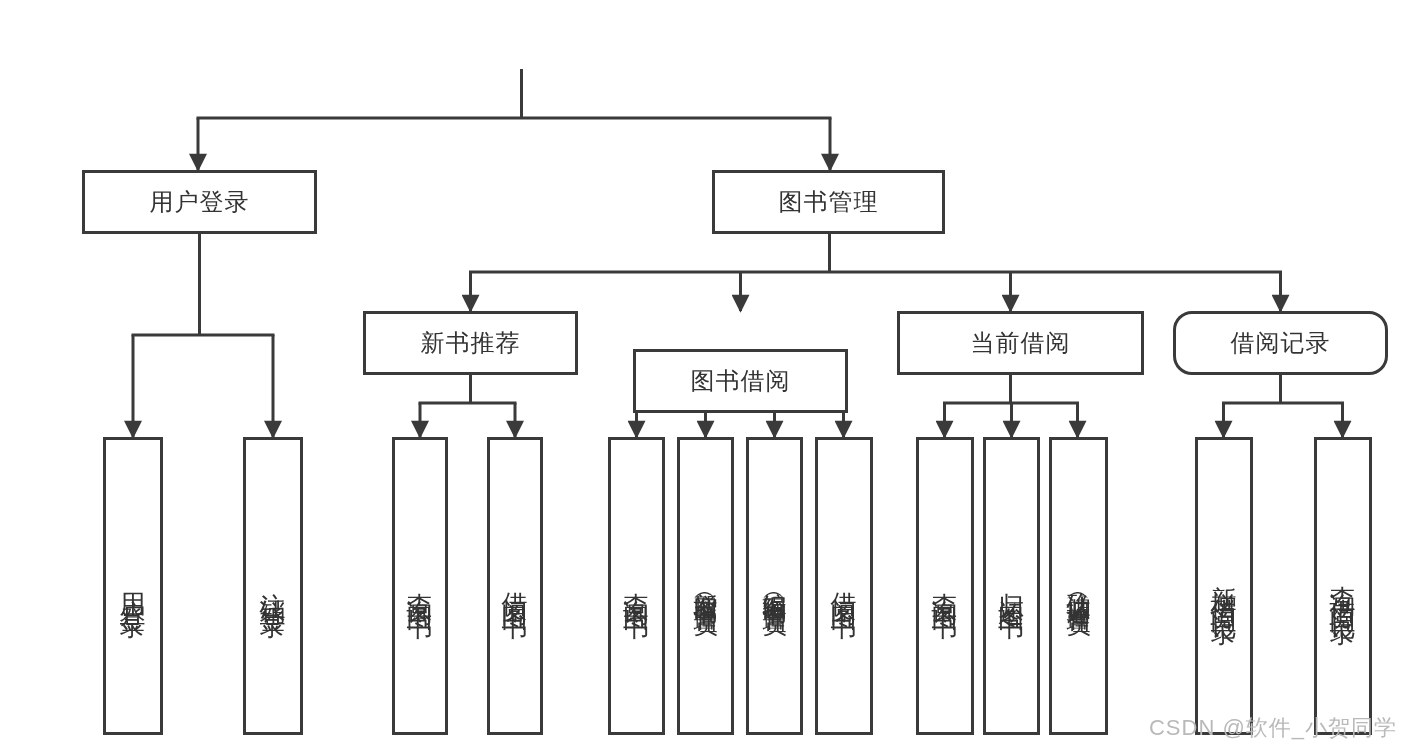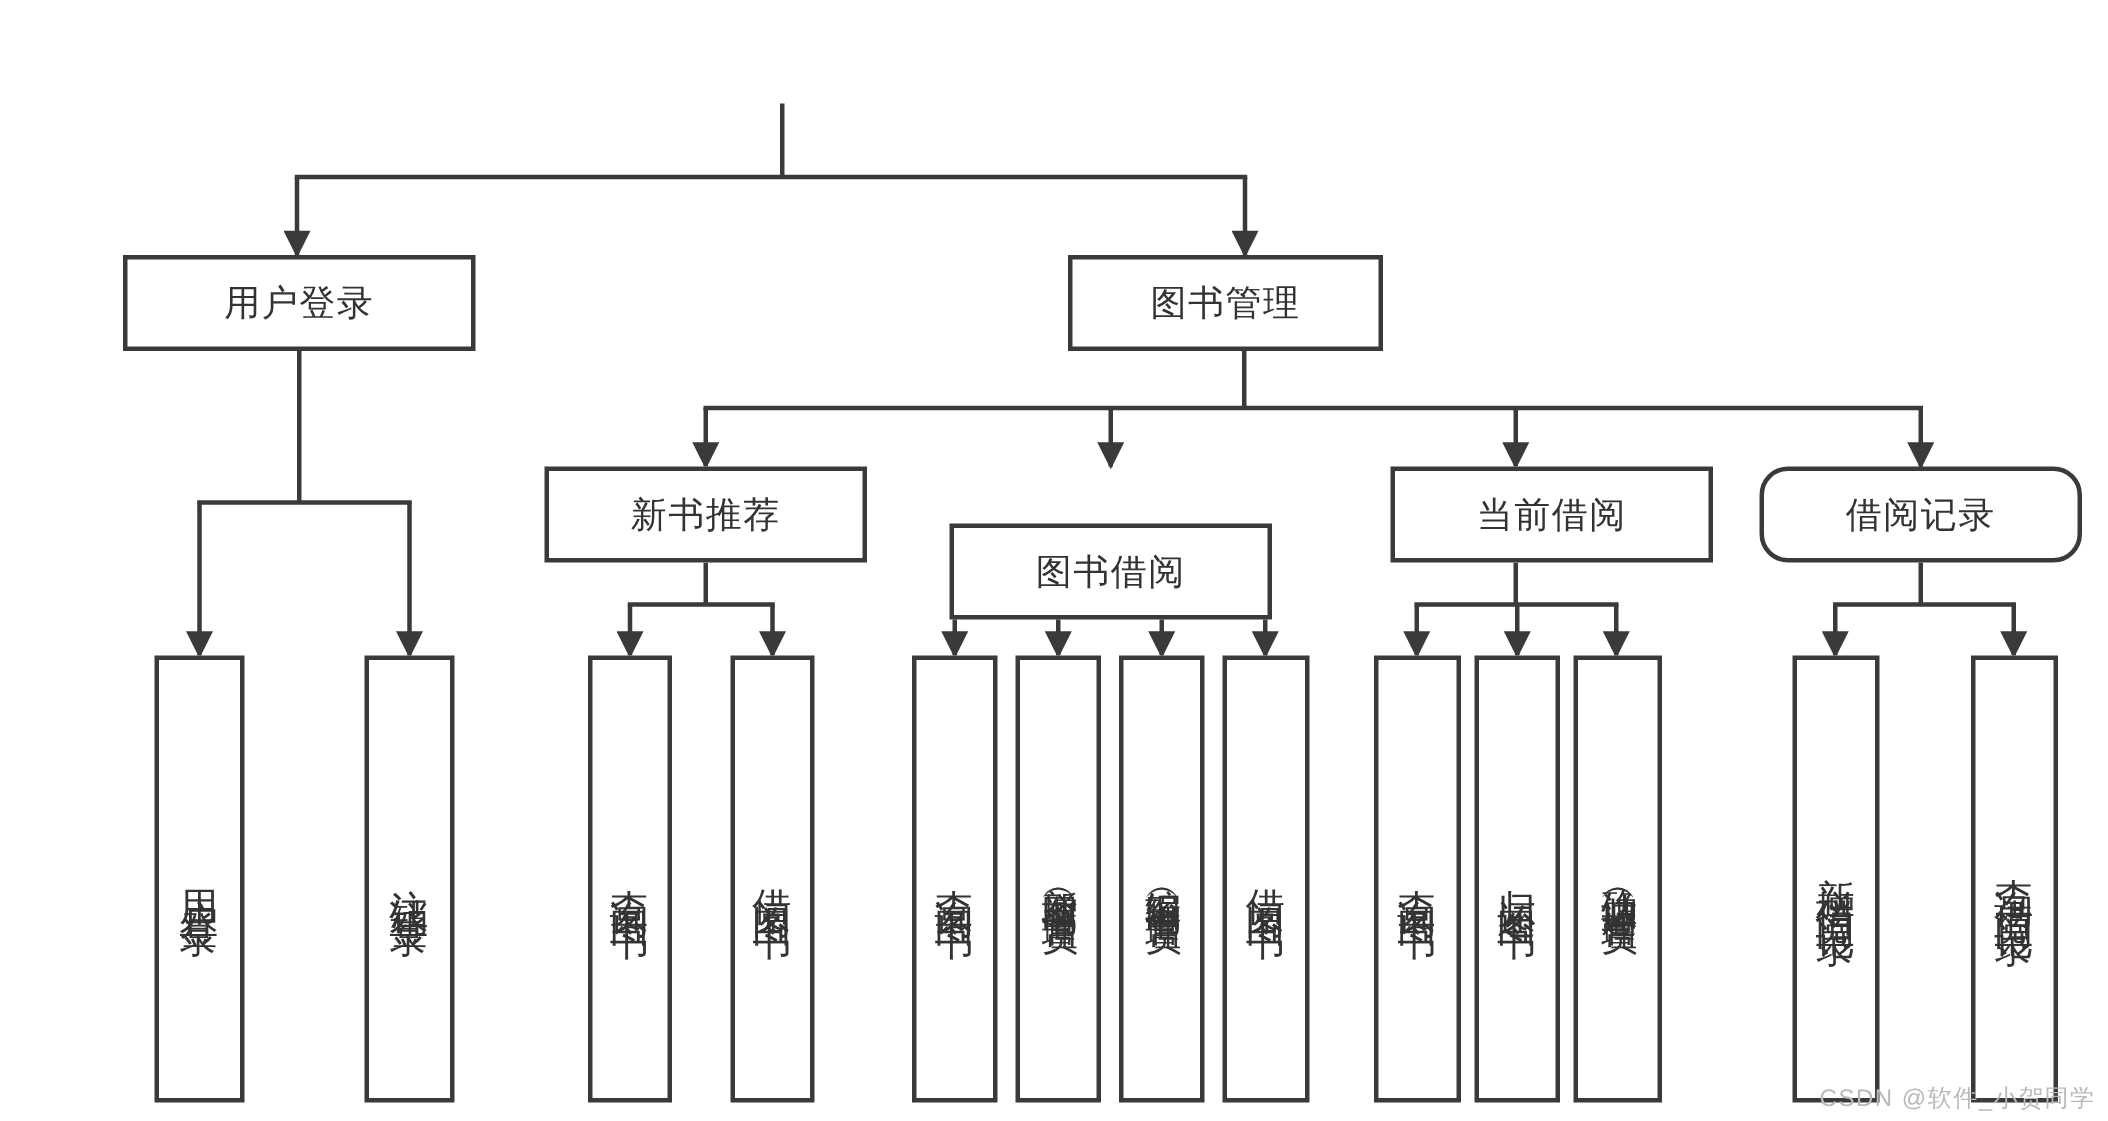--- a/index.html
+++ b/index.html
@@ -37,21 +37,21 @@
     line-height: 1;
   }
   .v-label.long {
     font-size: 24px;
     letter-spacing: 3px;
   }
   .watermark {
     position: absolute;
     right: 8px;
     bottom: 4px;
-    font-size: 16px;
+    font-size: 22px;
     color: #b9b9b9;
     letter-spacing: 1px;
     white-space: nowrap;
     z-index: 5;
   }
 </style>
 </head>
 <body>
 
 <div class="canvas">
@@ -101,31 +101,31 @@
     <line x1="1280.5" y1="375" x2="1280.5" y2="403"></line>
     <line x1="1222" y1="403" x2="1344" y2="403"></line>
     <line x1="1223.5" y1="403" x2="1223.5" y2="437" marker-end="url(#arr)"></line>
     <line x1="1342.5" y1="403" x2="1342.5" y2="437" marker-end="url(#arr)"></line>
   </svg>
 
 
   <div class="node" style="left:82px; top:170px; width:235px; height:64px;">
     <span class="h-label">用户登录</span>
   </div>
-  <div class="node" style="left:712px; top:170px; width:210px; height:64px;">
+  <div class="node" style="left:712px; top:170px; width:233px; height:64px;">
     <span class="h-label">图书管理</span>
   </div>
 
   <div class="node" style="left:363px; top:311px; width:215px; height:64px;">
     <span class="h-label">新书推荐</span>
   </div>
   <div class="node" style="left:633px; top:311px; width:215px; height:64px;margin-top:38px;">
     <span class="h-label">图书借阅</span>
   </div>
-  <div class="node" style="left:927px; top:311px; width:215px; height:64px;text-align:right;">
+  <div class="node" style="left:897px; top:311px; width:247px; height:64px;text-align:right;">
     <span class="h-label">当前借阅</span>
   </div>
   <div class="node" style="left:1173px; top:311px; width:215px; height:64px;border-radius:19px;">
     <span class="h-label">借阅记录</span>
   </div>
 
   <div class="node" style="left:103px; top:437px; width:60px; height:298px;">
     <span class="v-label">用户登录</span>
   </div>
   <div class="node" style="left:243px; top:437px; width:60px; height:298px;">

